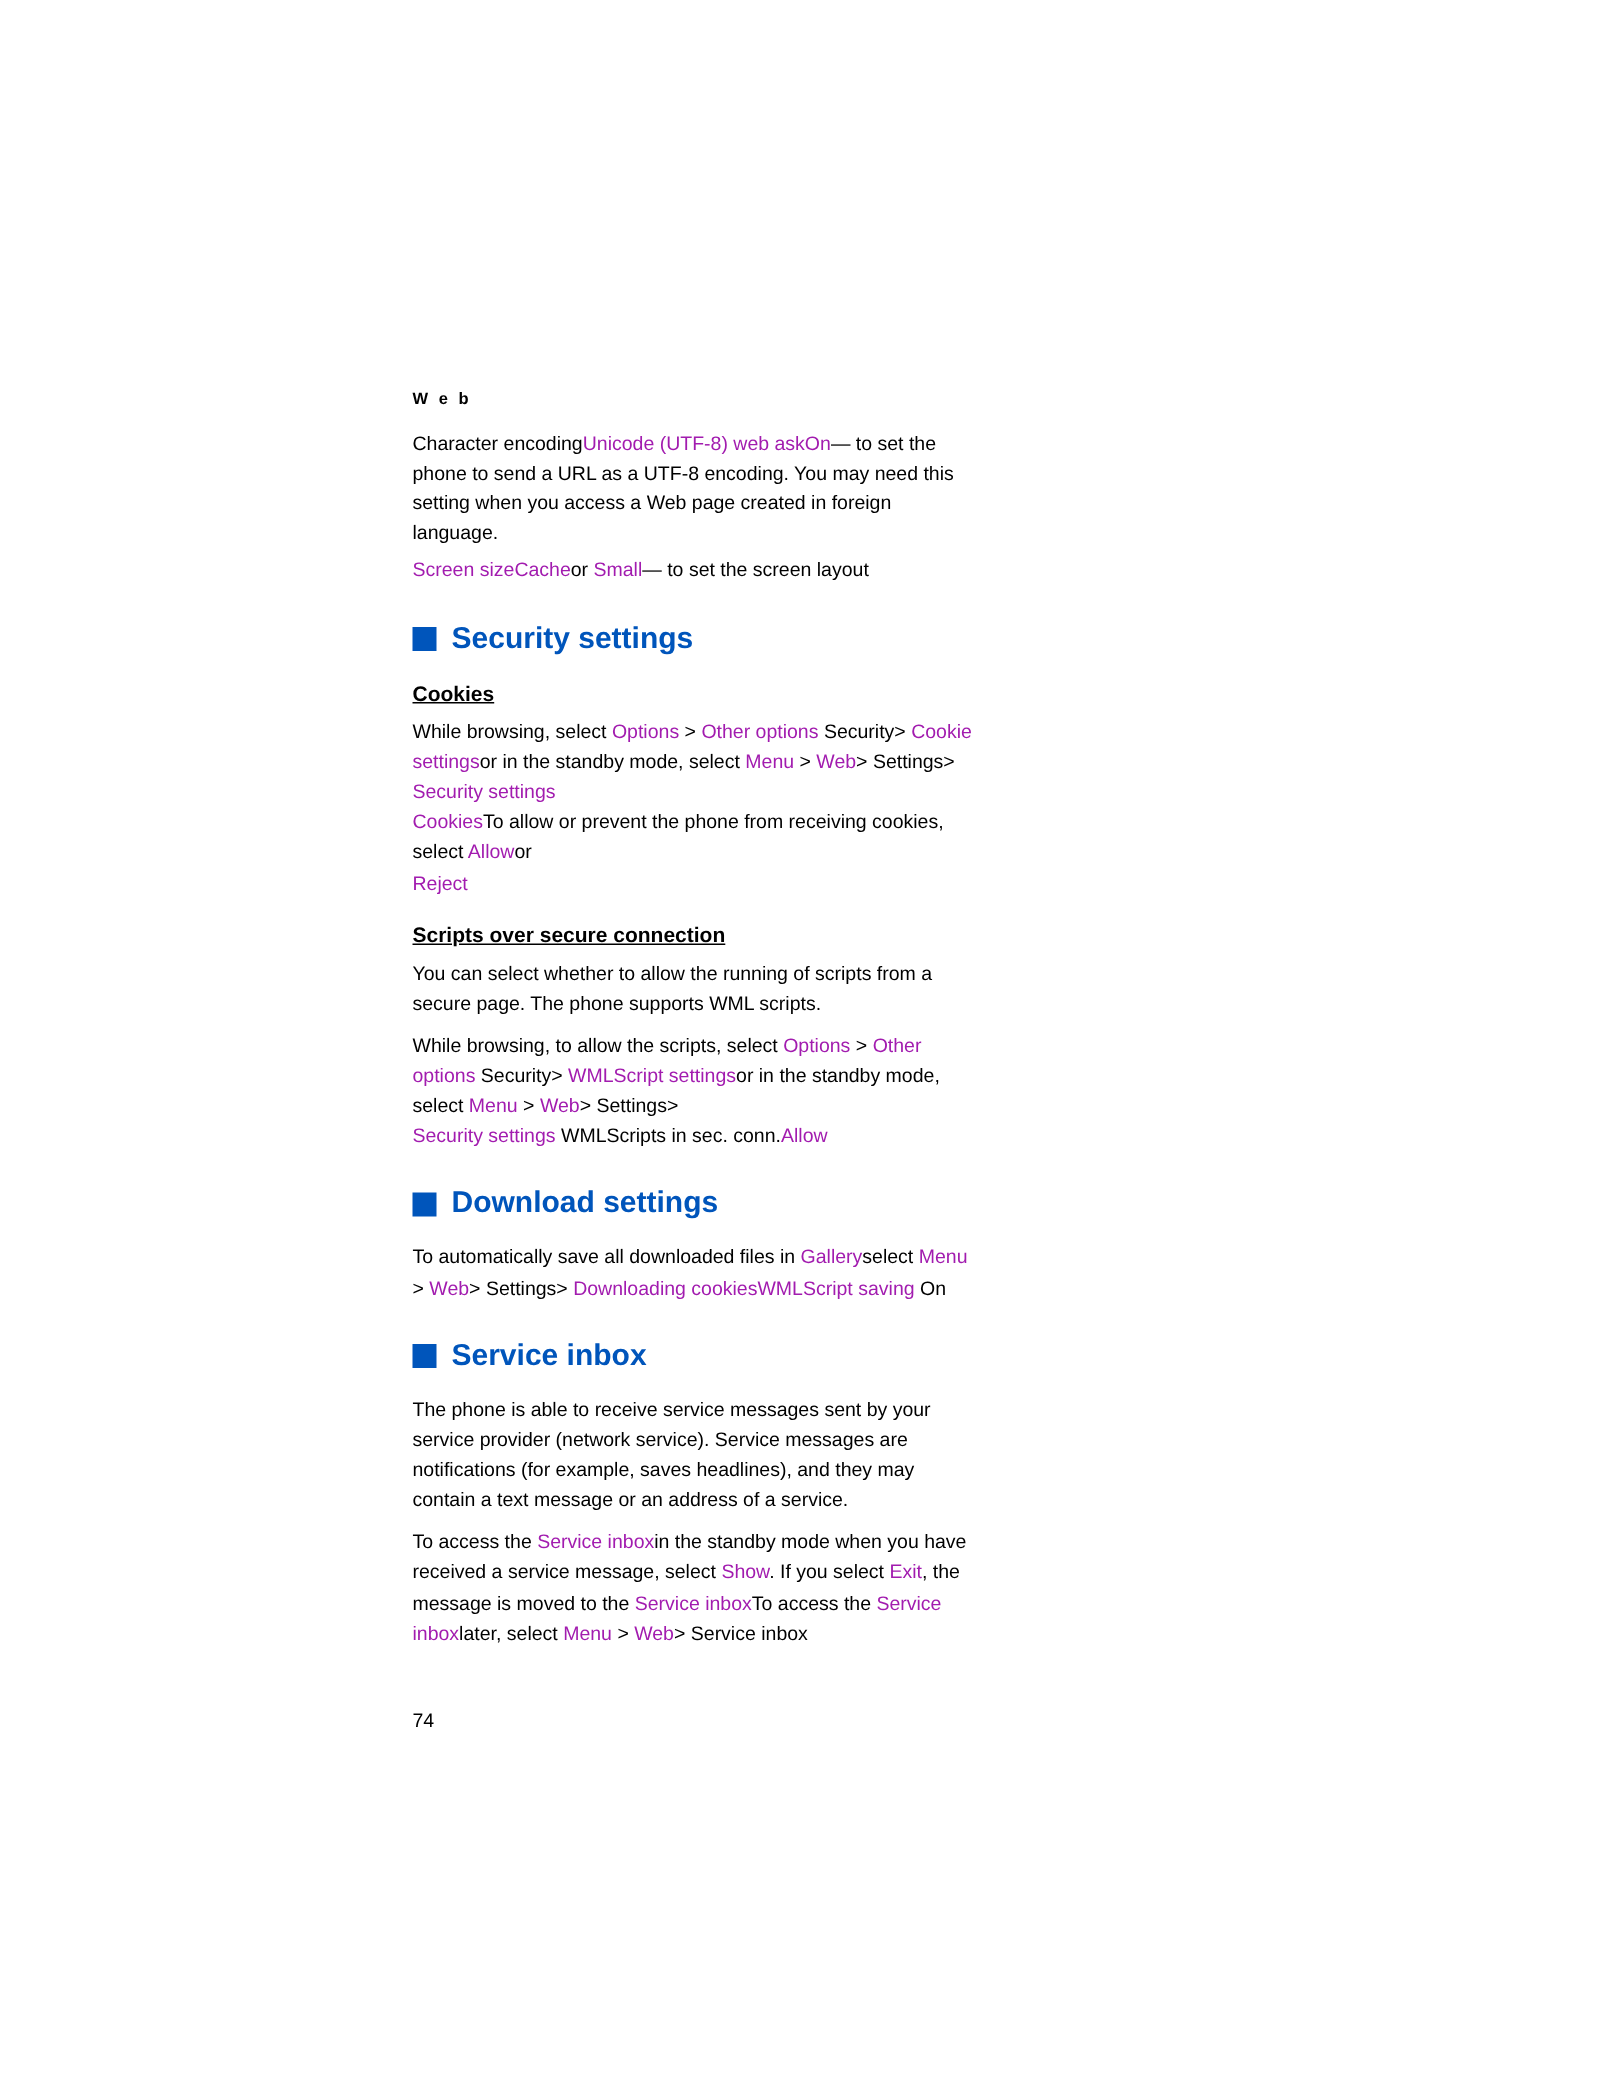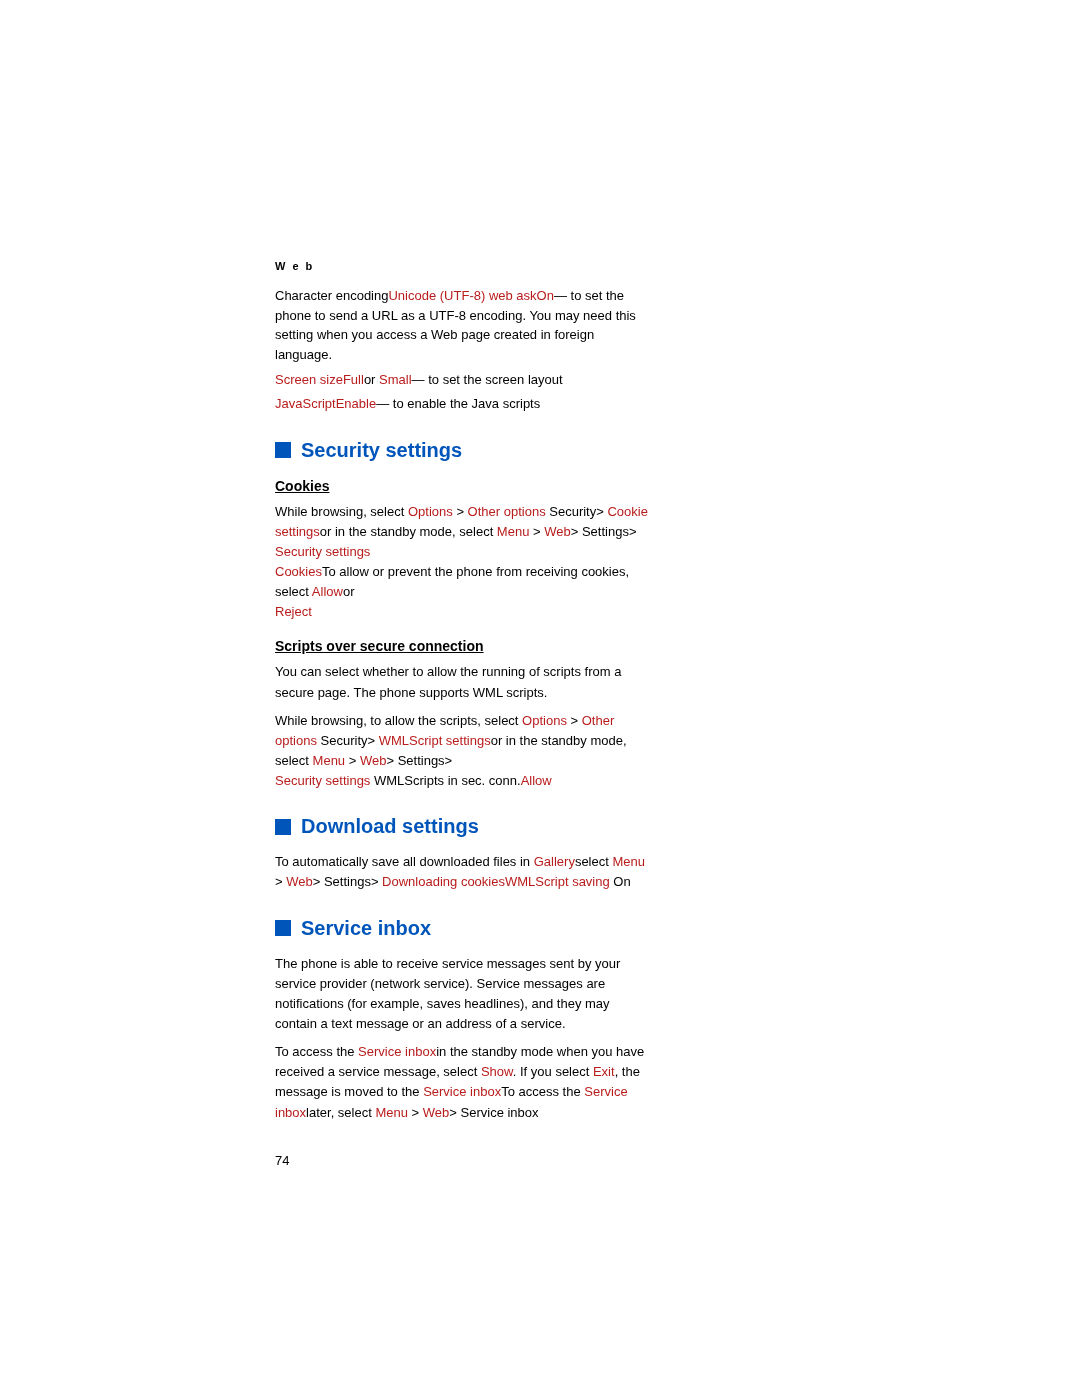--- a/index.html
+++ b/index.html
@@ -41,21 +41,21 @@
     }
 
     .intro-line {
       font-size: 13px;
       color: #000;
       line-height: 1.6;
       margin-bottom: 3px;
     }
 
     .blue-link {
-      color: #b91c1c;
+      color: #a21caf;
       text-decoration: none;
     }
 
     .section-heading {
       display: flex;
       align-items: center;
       gap: 10px;
       margin-top: 24px;
       margin-bottom: 14px;
     }
@@ -85,41 +85,38 @@
     .body-text {
       font-size: 13px;
       color: #000;
       line-height: 1.55;
       margin-bottom: 8px;
     }
 
     .page-number {
       font-size: 13px;
       color: #000;
-      margin-top: 30px;
+      margin-top: 40px;
     }
   </style>
 </head>
 <body>
 
 <div class="page">
 
   <div class="section-label">W e b</div>
 
   <div class="intro-text">
     <span>Character encoding</span><span class="blue-link">Unicode (UTF-8) web ask</span><span class="blue-link">On</span><span>— to set the phone to send a URL as a UTF-8 encoding. You may need this setting when you access a Web page created in foreign language.</span>
   </div>
 
   <div class="intro-line">
-    <span class="blue-link">Screen size</span><span class="blue-link">Full</span><span>or </span><span class="blue-link">Small</span><span>— to set the screen layout</span>
+    <span class="blue-link">Screen size</span><span class="blue-link">Cache</span><span>or </span><span class="blue-link">Small</span><span>— to set the screen layout</span>
   </div>
 
-  <div class="intro-line">
-    <span class="blue-link">JavaScript</span><span class="blue-link">Enable</span><span>— to enable the Java scripts</span>
-  </div>
 
   <div class="section-heading">
     <div class="blue-square"></div>
     <span class="section-heading-text">Security settings</span>
   </div>
 
   <div class="subsection-title">Cookies</div>
 
 
   <div class="body-text">

